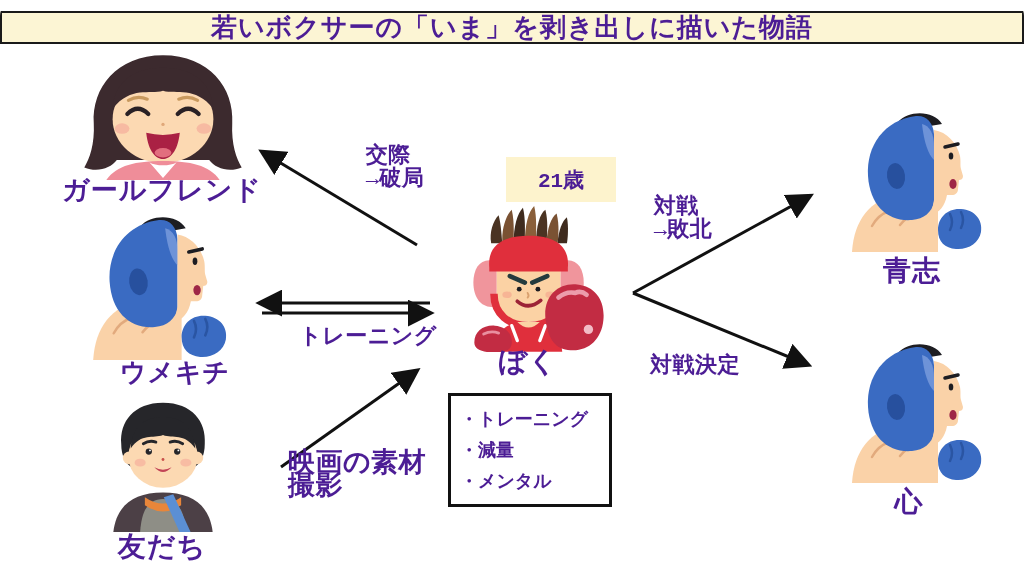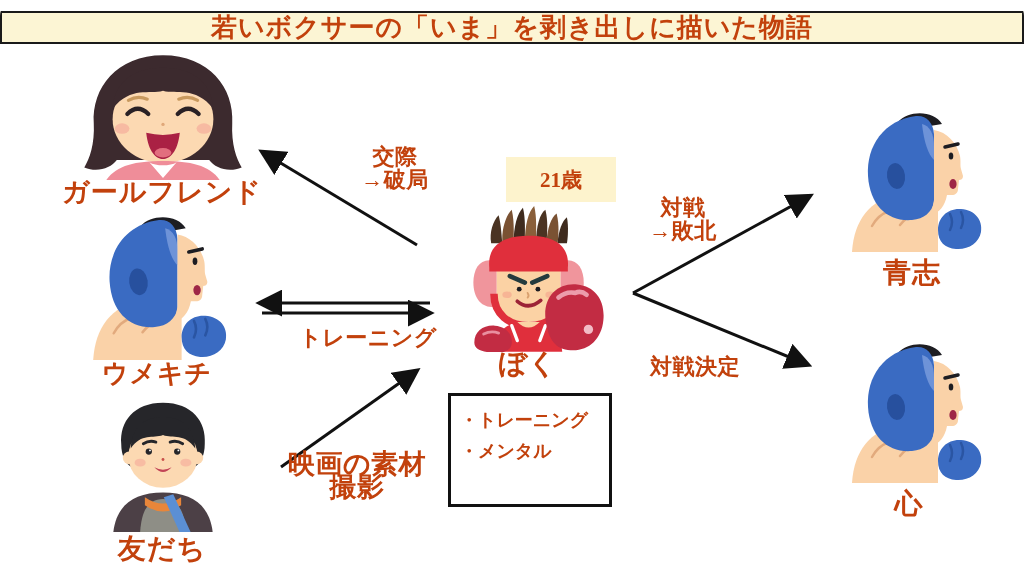--- a/index.html
+++ b/index.html
@@ -1,37 +1,37 @@
 <!DOCTYPE html>
 <html><head>
 <meta charset="utf-8">
 <style>
   html,body { margin:0; padding:0; background:#ffffff; }
   .stage {
     position:relative; width:1024px; height:576px; background:#ffffff;
-    font-family:Liberation Serif, serif; overflow:hidden; color:#c2410c;border-radius:16px;
+    font-family:Liberation Mono, monospace; overflow:hidden; color:#4c1d95;border-radius:16px;
   }
   .banner {
     position:absolute; top:11px; left:0; width:1024px; height:33px;
     box-sizing:border-box; background:#fcf5d4; border:2px solid #1a1a1a;
     display:flex; align-items:center; justify-content:center;
     font-size:26px; font-weight:900; letter-spacing:1px; white-space:nowrap;
   }
   .arrows { position:absolute; left:0; top:0; width:1024px; height:576px; pointer-events:none; }
   .char { position:absolute; }
   .char-label {
     position:absolute; transform:translateX(-50%); font-weight:900;
     white-space:nowrap; line-height:1; letter-spacing:1px;
   }
   .rel-label {
     position:absolute; transform:translateX(-50%); font-weight:900;
-    text-align:center; line-height:23px; white-space:nowrap; letter-spacing:0.5px;
+    line-height:23px; white-space:nowrap; letter-spacing:0.5px;
   }
   .fs21 { font-size:27px; } .fs22 { font-size:22px; }
-  .fs26 { font-size:26px; } .fs27 { font-size:27px; } .fs28 { font-size:28px; }
+  .fs26 { font-size:26px;margin-left:18px; } .fs27 { font-size:27px; } .fs28 { font-size:28px; }
   .badge-age {
     position:absolute; left:474px; top:157px; width:110px; height:45px;
     background:#fdf3cd; display:flex; align-items:center; justify-content:center;
     font-size:21px; font-weight:900;margin-left:32px;
   }
   .notes-box {
     position:absolute; left:448px; top:393px; width:164px; height:114px;
     box-sizing:border-box; border:3px solid #111; background:#fff;
     padding:9px 0 0 9px;
   }
@@ -178,16 +178,17 @@
     <div>撮影</div>
   </div>
   <div class="rel-label fs22" style="left:683px;top:196px">
     <div>対戦</div>
     <div>→敗北</div>
   </div>
   <div class="rel-label fs22" style="left:695px;top:355px">対戦決定</div>
 
   <div class="notes-box">
     <div class="item">・トレーニング</div>
+    <div class="item">・減量</div>
     <div class="item">・メンタル</div>
   </div>
 
 </div>
 
 </body></html>

